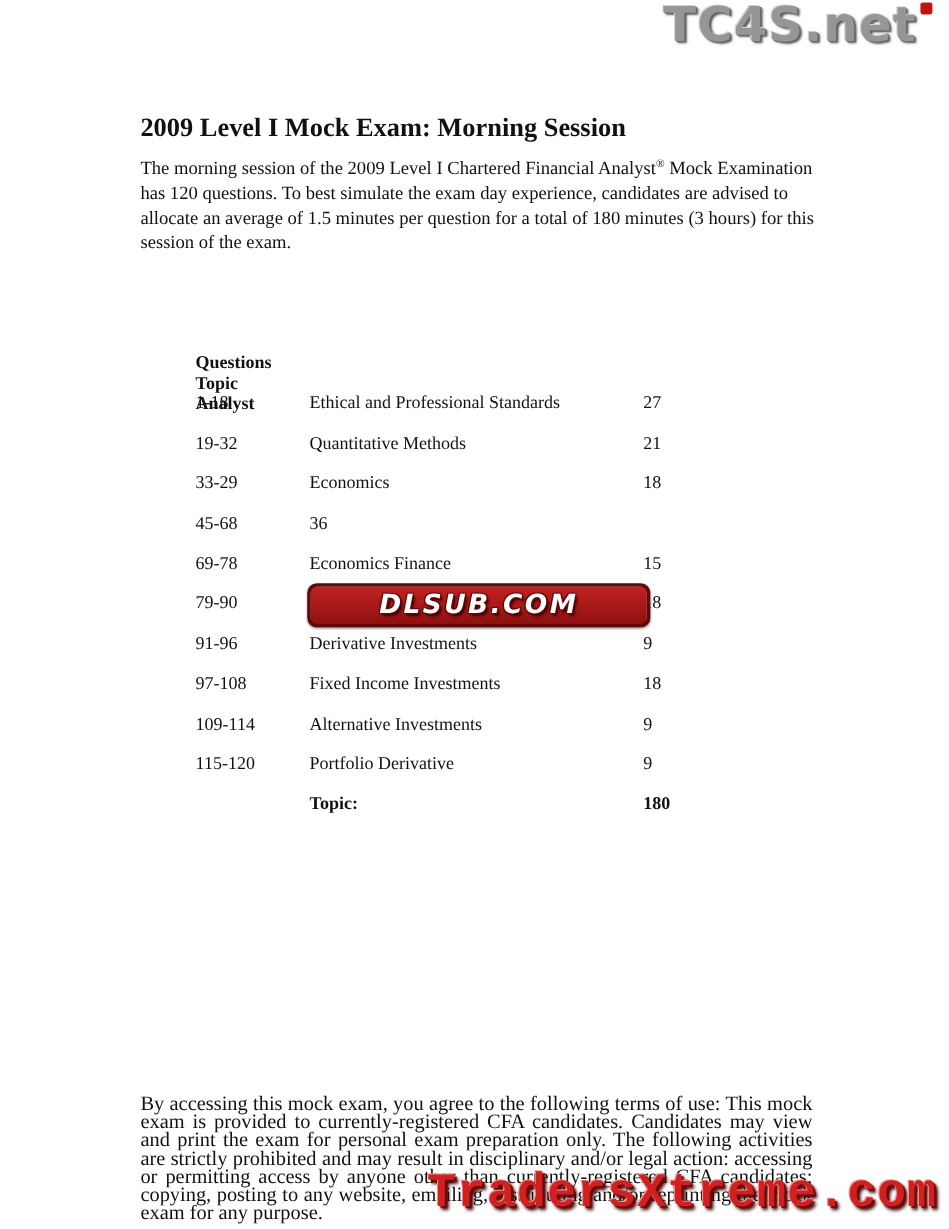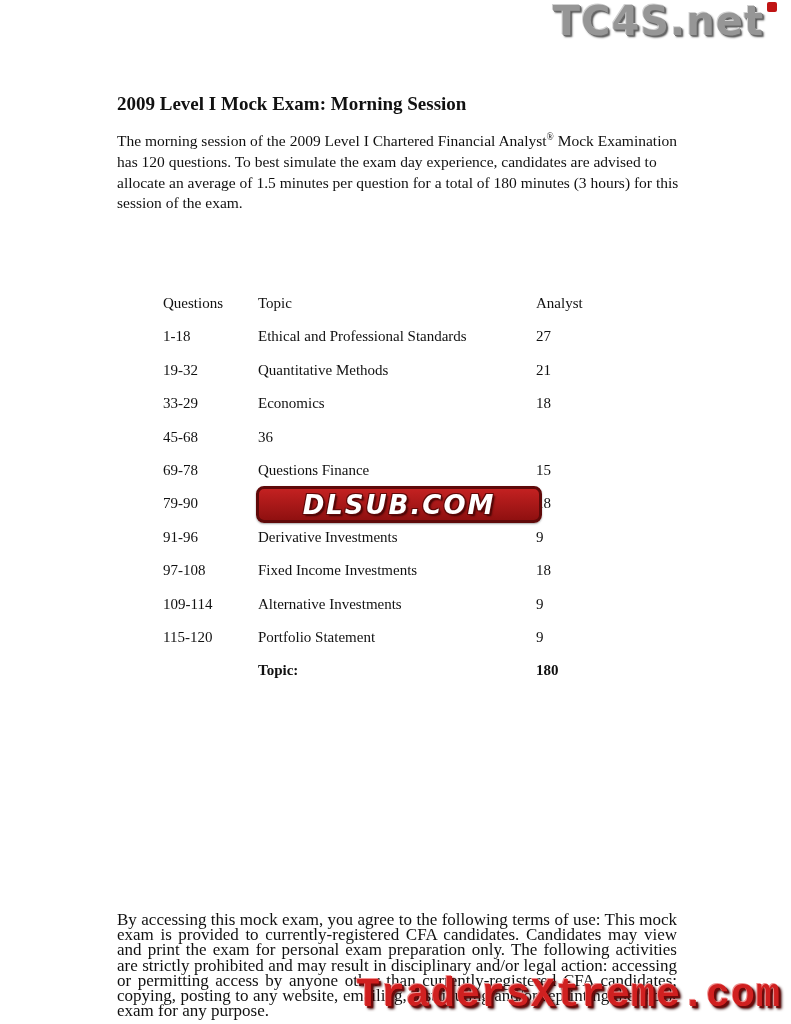--- a/index.html
+++ b/index.html
@@ -37,21 +37,21 @@
     vertical-align: top;
     border-radius: 2px;
   }
 
   
   .title {
     position: absolute;
     top: 93px;
     left: 117px;
     margin: 0;
-    font-size: 19px;
+    font-size: 22px;
     font-weight: bold;
     font-family: "Liberation Serif", serif;
   }
 
   
   .intro {
     position: absolute;
     top: 131px;
     left: 117px;
     width: 566px;
@@ -70,21 +70,21 @@
     font-size: 15px;
   }
   .t-row {
     display: flex;
     height: 33.4px;
     align-items: flex-start;
   }
   .c1 { width: 95px; flex: none; }
   .c2 { width: 278px; flex: none; }
   .c3 { flex: 1; }
-  .header-row { font-weight: normal; }
+  .header-row { font-weight: bold; flex-direction: column; }
   .bold { font-weight: bold; }
 
   
   .dlsub {
     position: absolute;
     top: 486px;
     left: 256px;
     width: 286px;
     height: 37px;
     box-sizing: border-box;
@@ -93,21 +93,21 @@
     border-radius: 8px;
     display: flex;
     align-items: center;
     justify-content: center;
     box-shadow: 0 1px 2px rgba(0,0,0,0.35);
   }
   .dlsub-text {
     font-family: "DejaVu Sans", sans-serif;
     font-weight: bold;
     font-style: italic;
-    font-size: 26px;
+    font-size: 22px;
     letter-spacing: 2px;
     color: #ffffff;
     text-shadow: 1px 1px 0 #5f0909, -1px -1px 0 #5f0909, 1px -1px 0 #5f0909,
                  -1px 1px 0 #5f0909, 2px 2px 2px #3c0404;
     white-space: nowrap;
     text-align: right;
   }
 
   
   .terms {
@@ -172,21 +172,21 @@
       <span class="c3">18</span>
     </div>
 
     <div class="t-row">
       <span class="c1">45-68</span>
       <span class="c3">36</span>
     </div>
 
     <div class="t-row">
       <span class="c1">69-78</span>
-      <span class="c2">Questions Finance</span>
+      <span class="c2">Economics Finance</span>
       <span class="c3">15</span>
     </div>
 
     <div class="t-row">
       <span class="c1">79-90</span>
       <span class="c2"></span>
       <span class="c3">18</span>
     </div>
 
     <div class="t-row">
@@ -202,21 +202,21 @@
     </div>
 
     <div class="t-row">
       <span class="c1">109-114</span>
       <span class="c2">Alternative Investments</span>
       <span class="c3">9</span>
     </div>
 
     <div class="t-row">
       <span class="c1">115-120</span>
-      <span class="c2">Portfolio Statement</span>
+      <span class="c2">Portfolio Derivative</span>
       <span class="c3">9</span>
     </div>
 
     <div class="t-row">
       <span class="c1"></span>
       <span class="c2 bold">Topic:</span>
       <span class="c3 bold">180</span>
     </div>
 
   </div>

